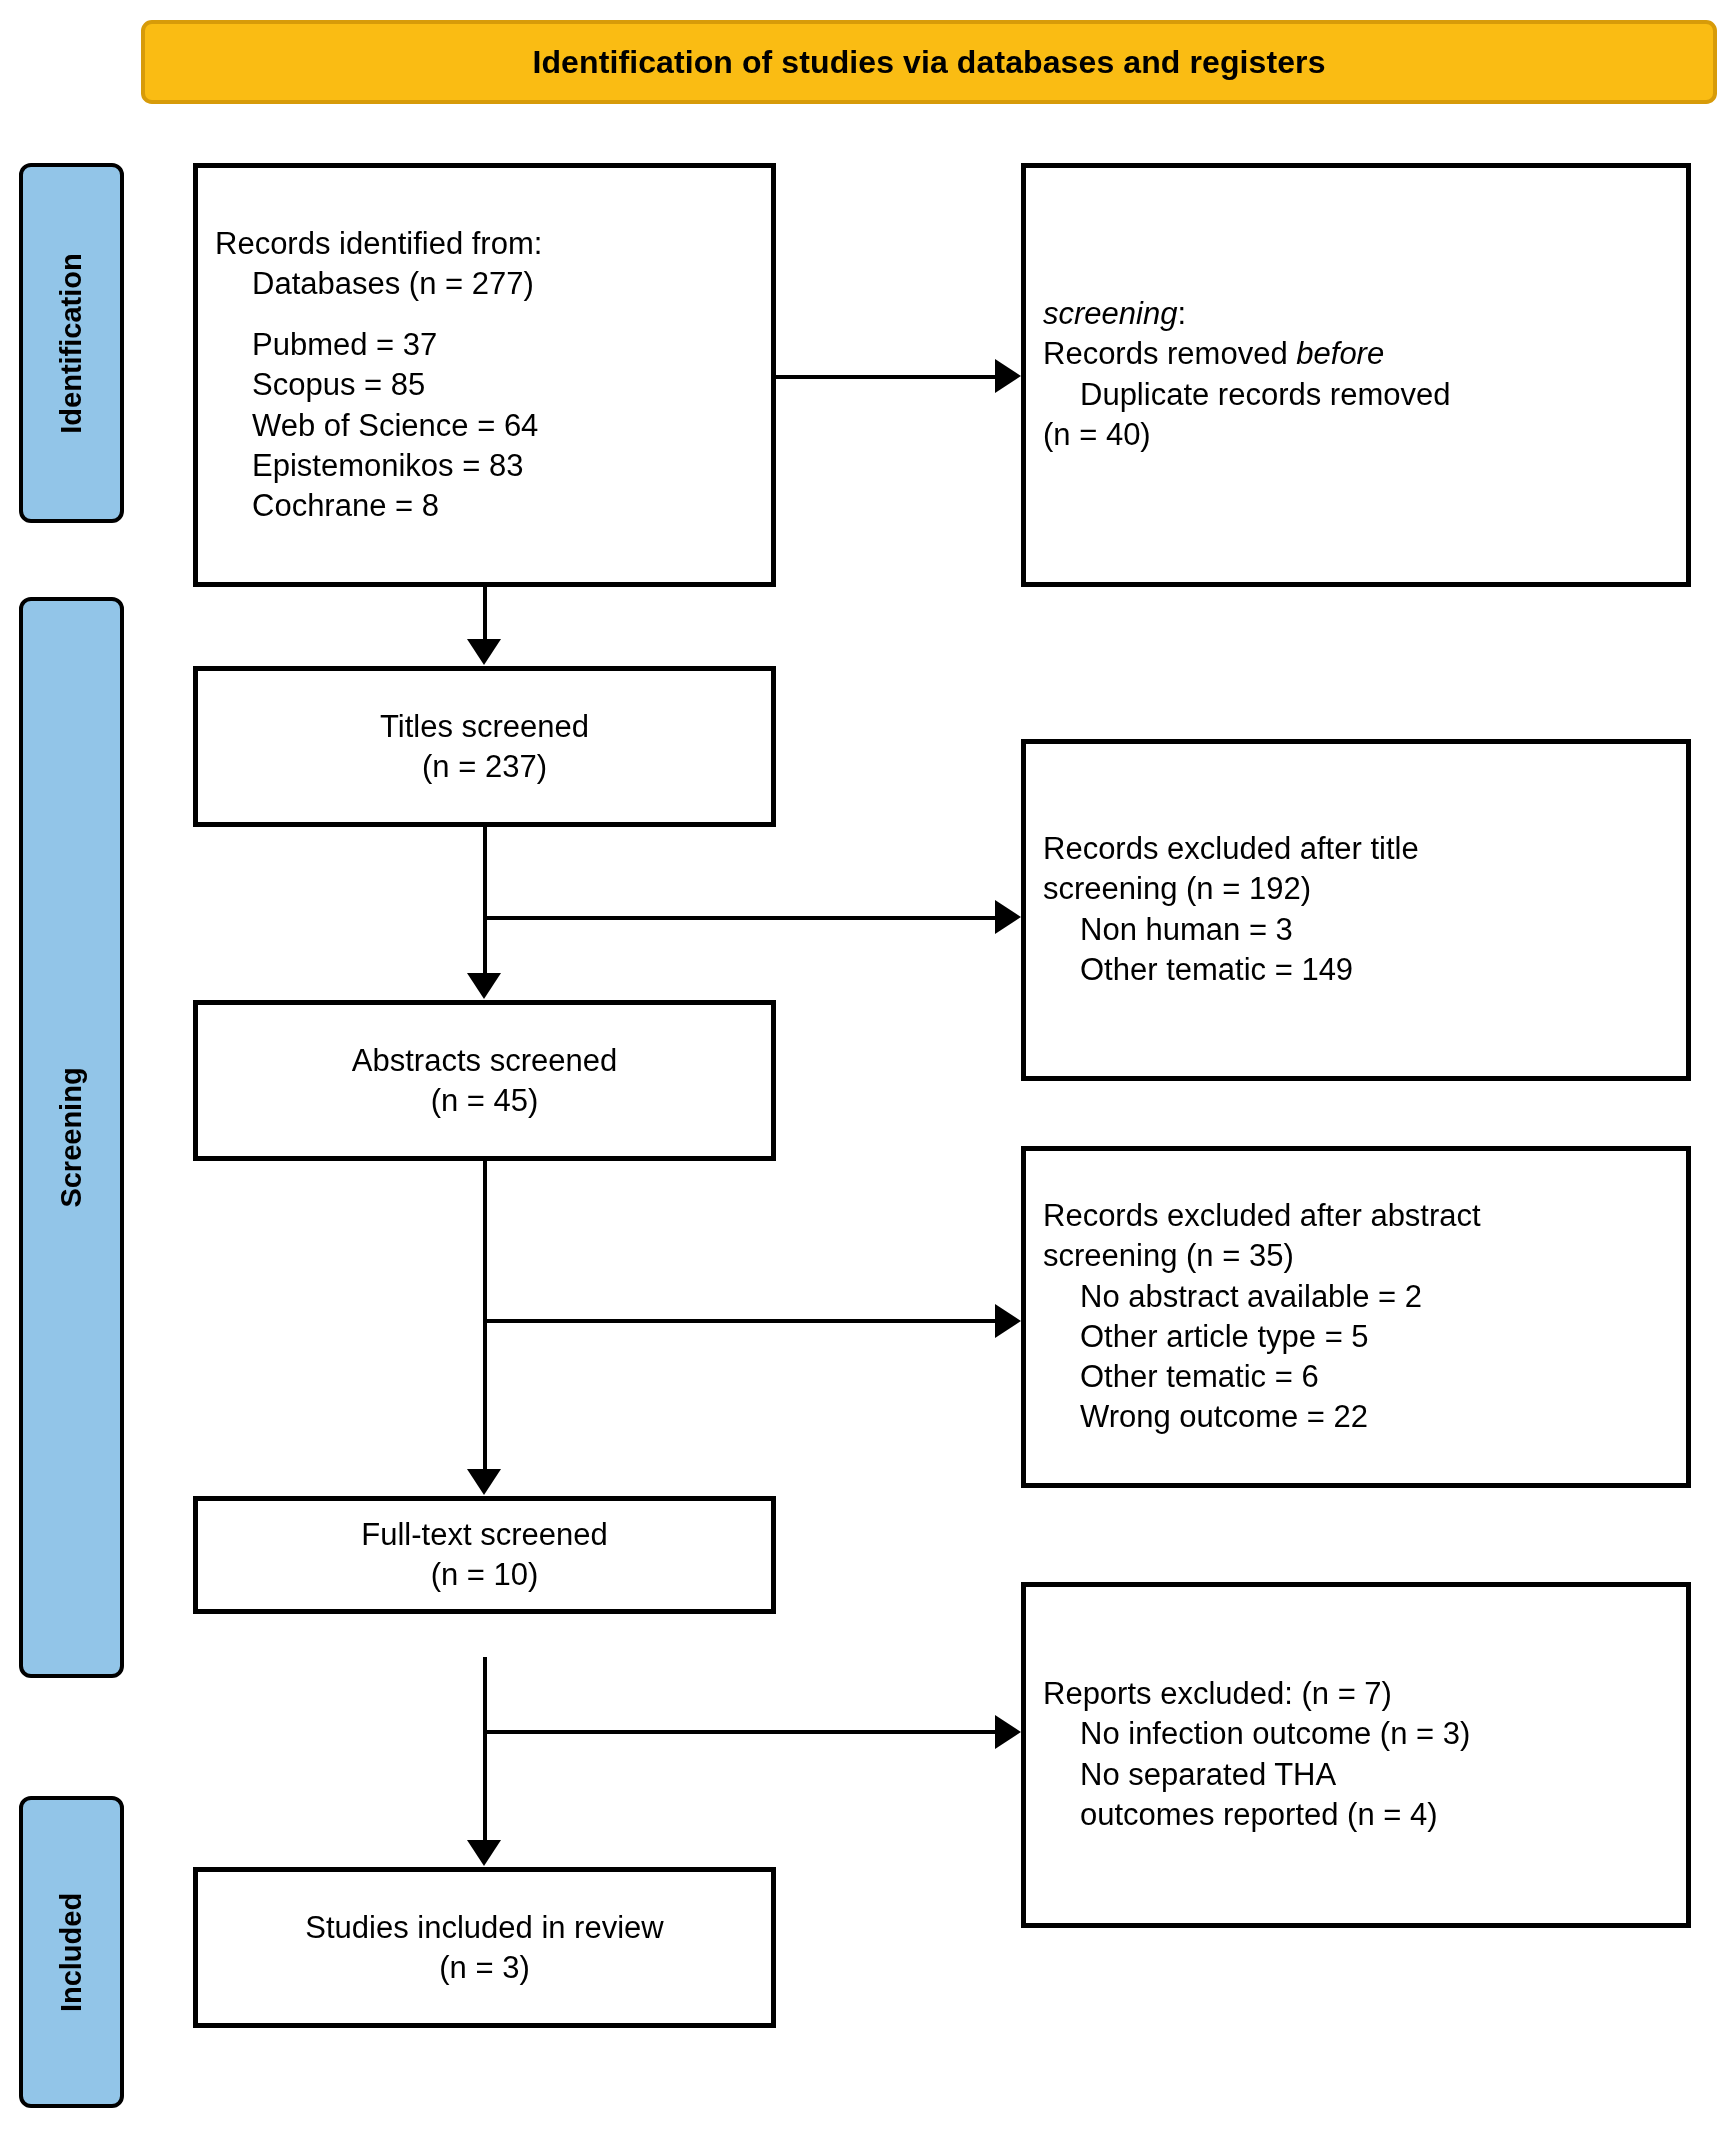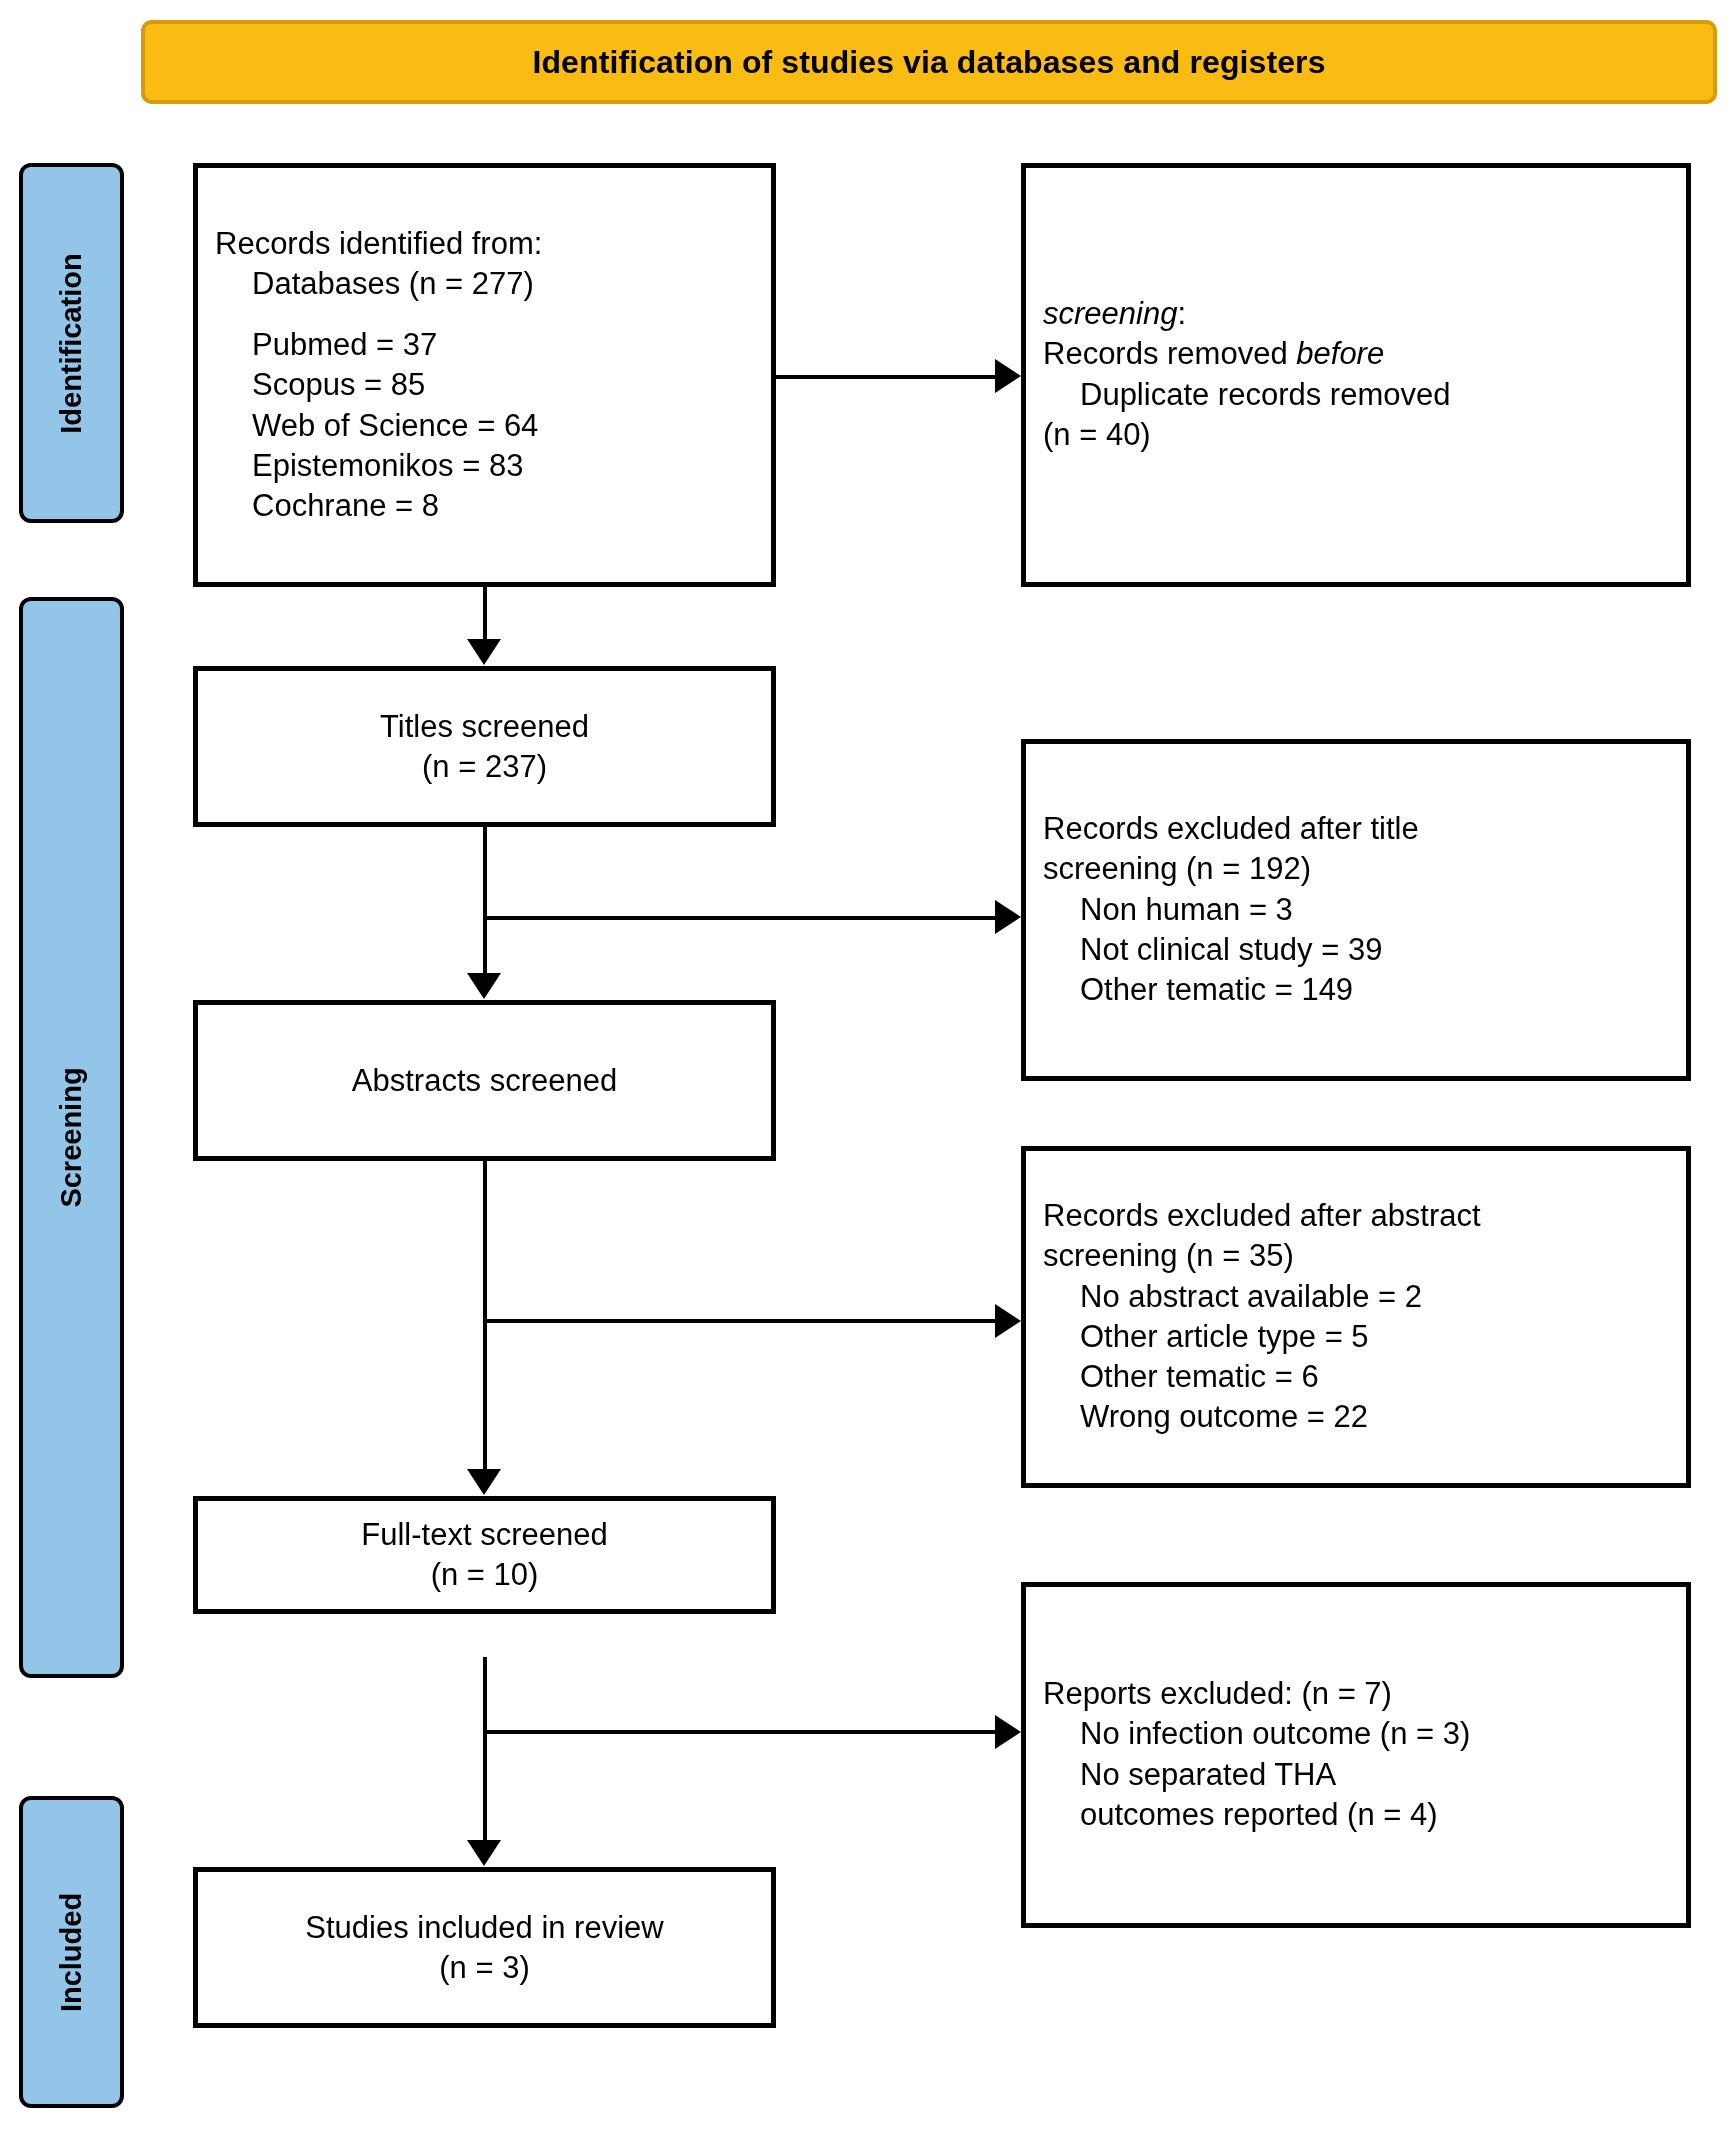--- a/index.html
+++ b/index.html
@@ -122,28 +122,28 @@
       <div class="line">Titles screened</div>
       <div class="line">(n = 237)</div>
     </div>
   </div>
 
   <div class="box" id="box-excl-title">
     <div class="body">
       <div class="line">Records excluded after title</div>
       <div class="line">screening (n = 192)</div>
       <div class="line indent">Non human = 3</div>
-      <div class="line indent">Not clinical study = 39</div>
       <div class="line indent">Other tematic = 149</div>
     </div>
   </div>
 
   <div class="box center" id="box-abstracts">
     <div class="body">
       <div class="line">Abstracts screened</div>
+      <div class="line">(n = 45)</div>
     </div>
   </div>
 
   <div class="box" id="box-excl-abstract">
     <div class="body">
       <div class="line">Records excluded after abstract</div>
       <div class="line">screening (n = 35)</div>
       <div class="line indent">No abstract available = 2</div>
       <div class="line indent">Other article type = 5</div>
       <div class="line indent">Other tematic = 6</div>

